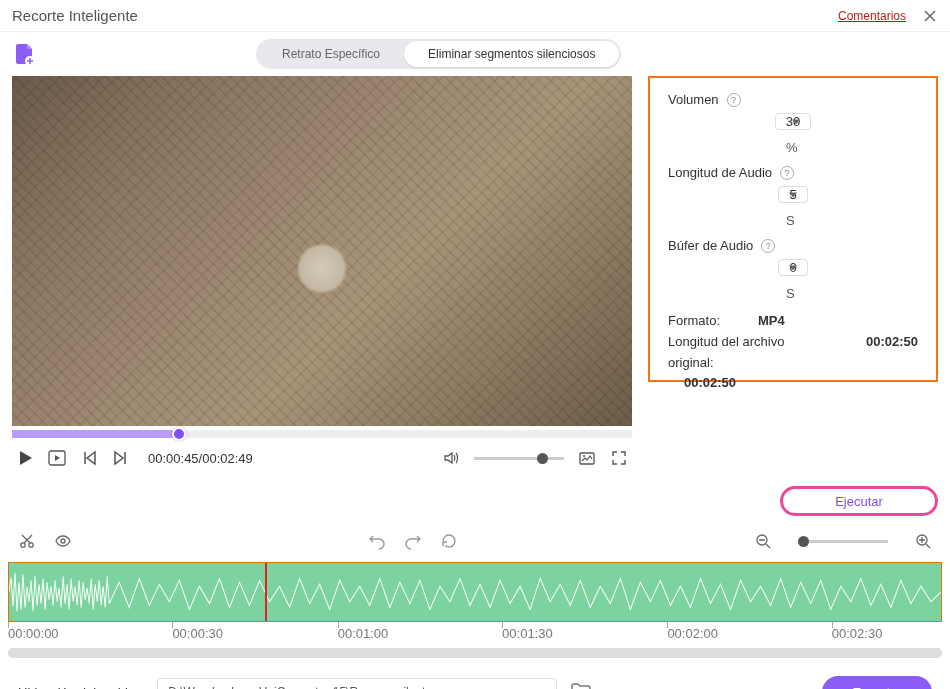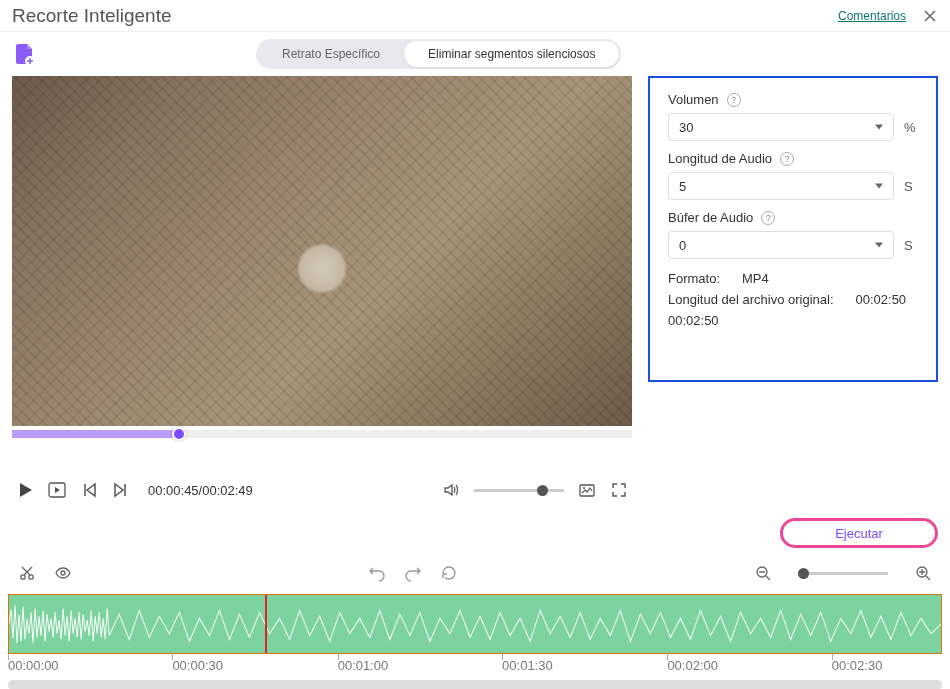--- a/index.html
+++ b/index.html
@@ -1,54 +1,54 @@
 <!DOCTYPE html>
 <html><head>
 <meta charset="utf-8">
 <style>
 * { box-sizing: border-box; margin: 0; padding: 0; font-family: -apple-system, BlinkMacSystemFont, "Segoe UI", sans-serif; }
 body { width: 950px; height: 689px; background: #fff; overflow: hidden; font-size: 13px; color: #333; }
 
 .titlebar { height: 32px; display: flex; align-items: center; padding: 0 12px; border-bottom: 1px solid #eee; }
-.titlebar .title { flex: 1; font-size: 19px; color: #555; }
-.titlebar .comments { font-size: 12px; color: #0f766e; text-decoration: underline; margin-right: 16px; cursor: pointer; }
+.titlebar .title { flex: 1; font-size: 15px; color: #555; }
+.titlebar .comments { font-size: 12px; color: #b91c1c; text-decoration: underline; margin-right: 16px; cursor: pointer; }
 .titlebar .close { width: 16px; height: 16px; cursor: pointer; color: #666; }
 
 .toolbar { height: 44px; display: flex; align-items: center; padding: 0 12px; }
 .toolbar .addfile { width: 24px; height: 24px; margin-right: 220px; position: relative; }
 .tabs { display: flex; background: #e8e8ee; border-radius: 16px; height: 30px; align-items: center; padding: 2px; }
 .tab { padding: 0 24px; height: 26px; display: flex; align-items: center; border-radius: 14px; font-size: 12px; color: #666; cursor: pointer; }
 .tab.active { background: #fff; color: #333; box-shadow: 0 1px 2px rgba(0,0,0,.1); }
 
 .main { display: flex; padding: 0 12px; gap: 16px; }
 .video-col { width: 620px; }
 .video-preview { width: 620px; height: 350px; background: linear-gradient(135deg,#6b5a4a 0%,#8a7560 20%,#9c8670 40%,#a89578 60%,#8b7960 80%,#6d5c48 100%); position: relative; overflow: hidden; }
 .video-preview::before { content:""; position:absolute; inset:0; background: radial-gradient(circle at 50% 55%, #d4c9b8 0%, #c4b8a4 6%, transparent 7%), repeating-linear-gradient(45deg, rgba(0,0,0,.08) 0 2px, transparent 2px 8px), repeating-linear-gradient(-45deg, rgba(0,0,0,.06) 0 2px, transparent 2px 10px); }
 .seekbar { height: 8px; background: #eee; margin-top: 4px; position: relative; }
 .seekbar .fill { position:absolute; left:0; top:0; bottom:0; width: 27%; background: #b89cff; }
 .seekbar .knob { position:absolute; left:27%; top:-3px; width:14px; height:14px; background:#7c4dff; border:2px solid #fff; border-radius:50%; transform:translateX(-50%); box-shadow:0 0 2px rgba(0,0,0,.3); }
 
-.controls { height: 40px; display:flex; align-items:center; gap:14px; padding: 7px 4px; color:#555;margin-top:32px; }
+.controls { height: 40px; display:flex; align-items:center; gap:14px; padding: 7px 4px; color:#555; }
 .ctrl-icon { width:18px; height:18px; cursor:pointer; flex-shrink:0; }
 .time { font-size:13px; color:#333; margin-left:4px; }
 .controls .spacer { flex:1; }
 .vol-slider { width:90px; height:3px; background:#ccc; position:relative; }
 .vol-slider .k { position:absolute; right:16px; top:-4px; width:11px; height:11px; background:#555; border-radius:50%; }
 
-.side-panel { flex:1; border: 2px solid #1d4ed8; padding: 14px 18px 20px; height: 306px; }
+.side-panel { flex:1; border: 2px solid #f97316; padding: 14px 18px 20px; height: 306px; }
 .param { margin-bottom: 10px; }
 .param-label { display:flex; align-items:center; gap:8px; font-size:13px; color:#333; margin-bottom:6px; }
 .help { width:14px; height:14px; border:1px solid #aaa; border-radius:50%; display:inline-flex; align-items:center; justify-content:center; font-size:9px; color:#888; cursor:pointer; }
-.param-row { display:flex; align-items:center; gap:10px; }
+.param-row { display:flex; align-items:center; gap:10px;flex-direction:column; }
 .select { flex:1; height:28px; border:1px solid #ddd; border-radius:4px; display:flex; align-items:center; padding:0 10px; font-size:13px; background:#fff; cursor:pointer; position:relative; }
 .select::after { content:""; position:absolute; right:10px; top:50%; width:0; height:0; border-left:4px solid transparent; border-right:4px solid transparent; border-top:5px solid #666; transform:translateY(-50%); }
 .unit { width:14px; font-size:13px; color:#555; }
 .meta { font-size:13px; color:#333; line-height:1.6; margin-top:8px; }
 .meta .row { display:flex; gap:22px; }
-.meta .v { font-weight:400; }
+.meta .v { font-weight:700;margin-left:16px; }
 
 .run-row { display:flex; justify-content:flex-end; padding: 8px 12px 0; }
 .run-btn { width:158px; height:30px; border:3px solid #ec4899; border-radius:15px; background:#fff; color:#7c4dff; font-size:13px; cursor:pointer; display:flex; align-items:center; justify-content:center; }
 
 .editbar { height:38px; display:flex; align-items:center; padding:0 18px; gap:18px; color:#777; margin-top: 6px; }
 .editbar .grow { flex:1; }
 .zoom-slider { width:90px; height:3px; background:#ccc; position:relative; margin:0 8px; }
 .zoom-slider .k { position:absolute; left:0; top:-4px; width:11px; height:11px; background:#555; border-radius:50%; }
 
 .wave-wrap { margin: 2px 8px 0; border:1px solid #d97706; height:60px; background:#7dd3a0; position:relative; overflow:hidden; }

